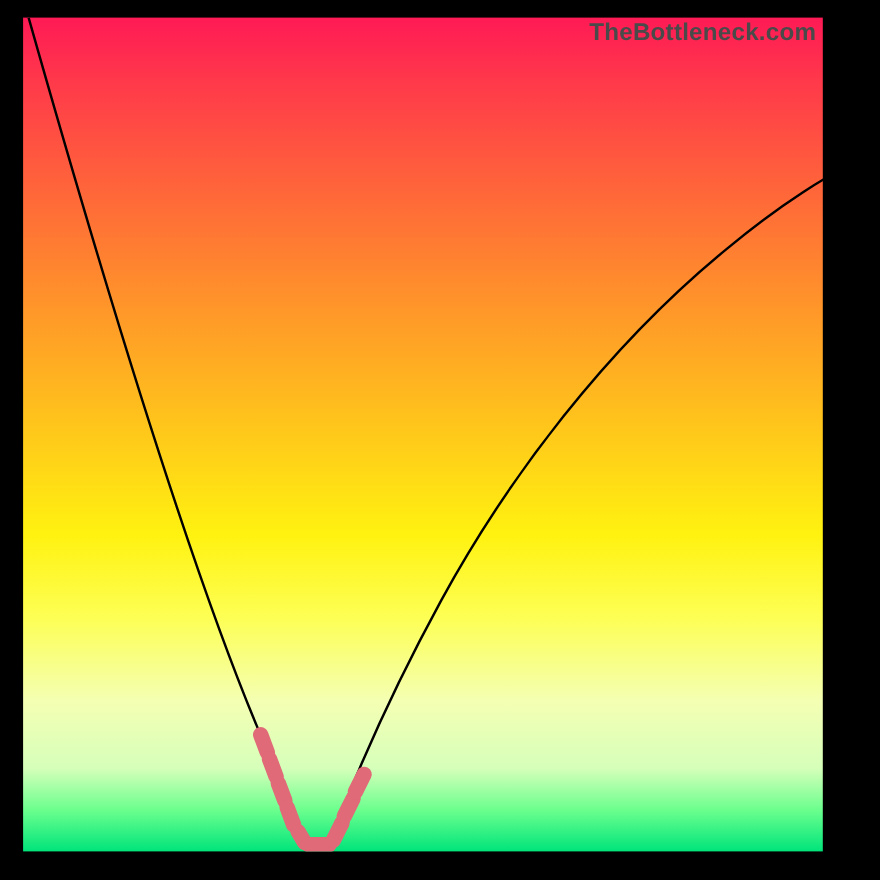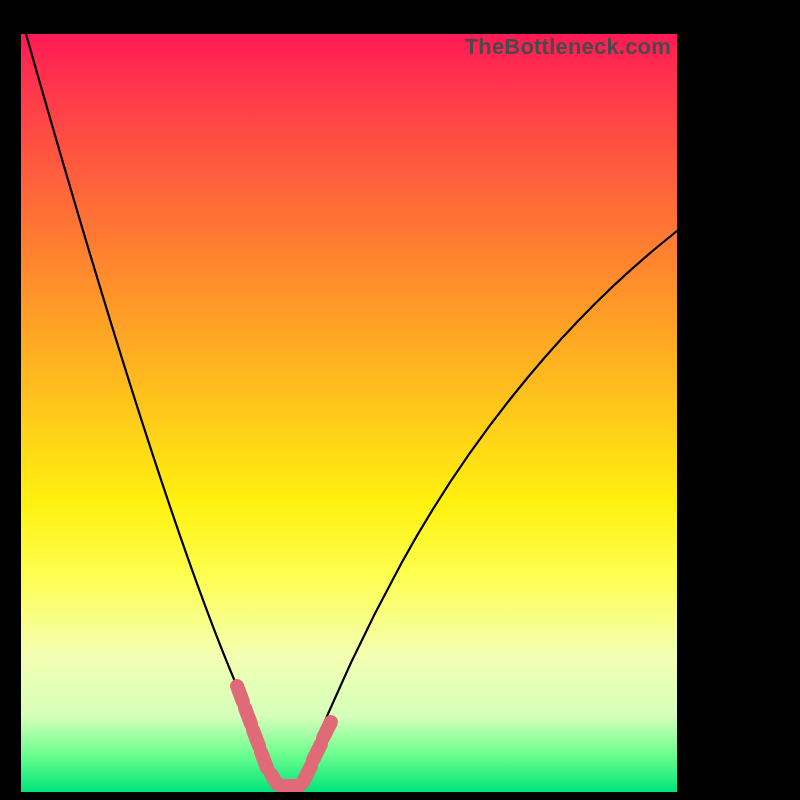--- a/index.html
+++ b/index.html
@@ -6,22 +6,22 @@
     margin: 0;
     padding: 0;
     width: 800px;
     height: 800px;
     background: #000;
     overflow: hidden;
   }
   .frame {
     position: absolute;
     left: 21px;
-    top: 34px;
-    width: 656px;
+    top: 16px;
+    width: 727px;
     height: 758px;
     background: linear-gradient(to bottom,
       #ff1a55 0%,
       #ff3a4a 8%,
       #ff6a38 22%,
       #ff9a28 36%,
       #ffc91a 50%,
       #fff210 62%,
       #fdff55 72%,
       #f4ffb3 82%,

